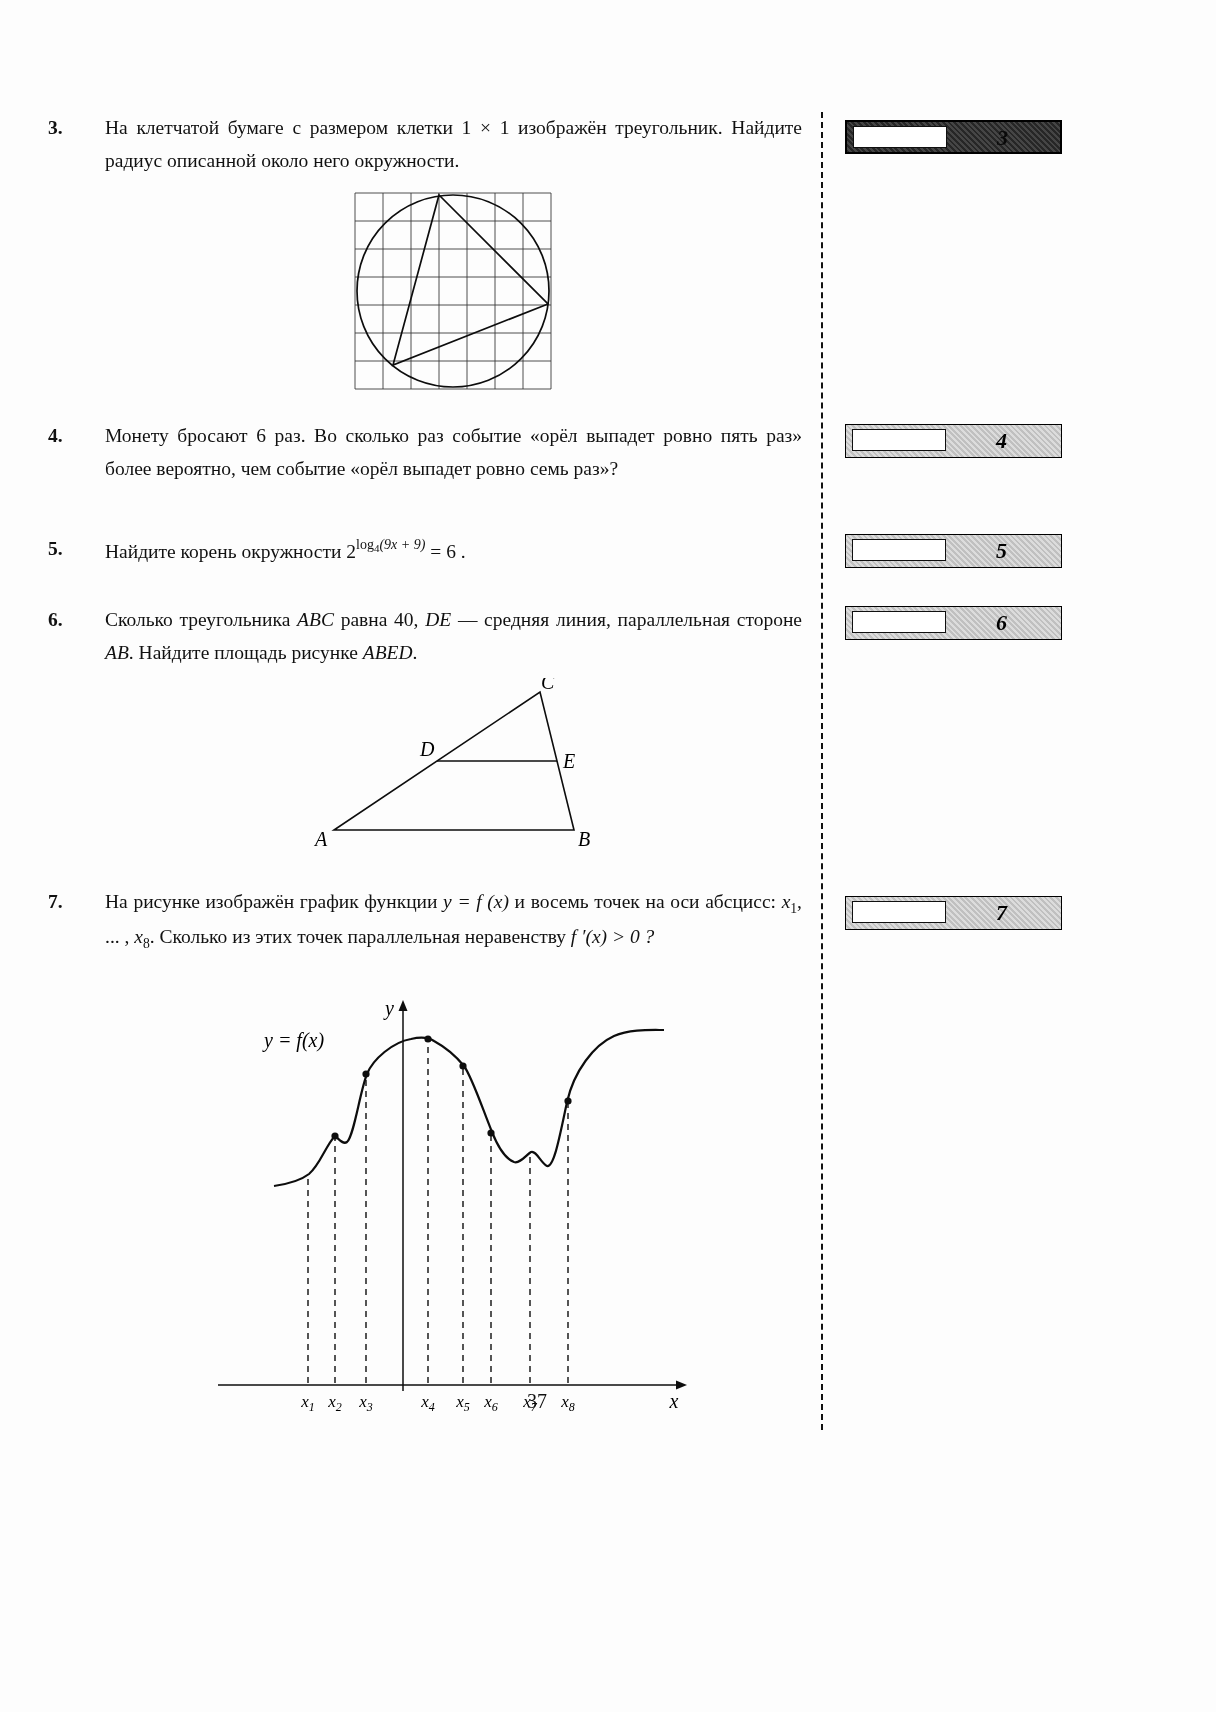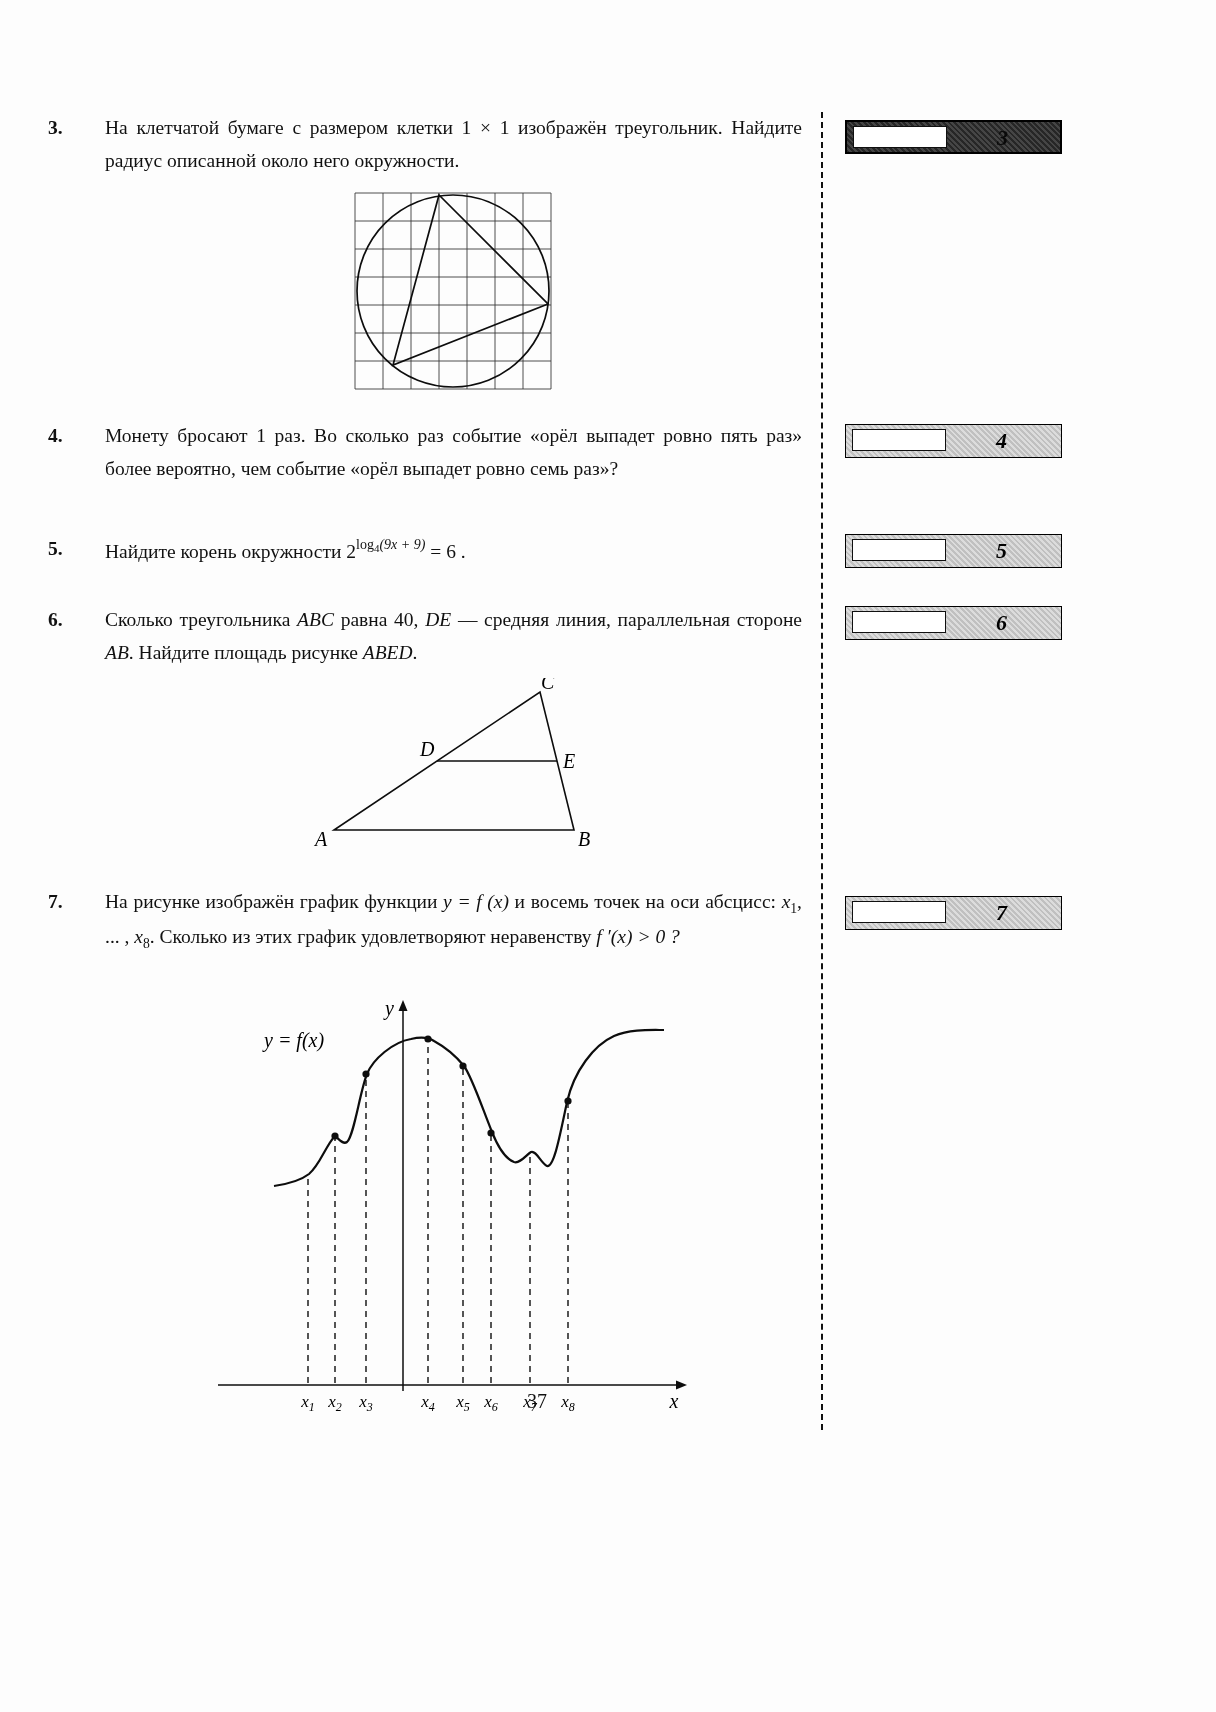--- a/index.html
+++ b/index.html
@@ -91,21 +91,21 @@
         <line x1="1" y1="141" x2="197" y2="141"></line>
       <line x1="1" y1="169" x2="197" y2="169"></line>
         <line x1="1" y1="197" x2="197" y2="197"></line>
     </g>
     <circle cx="99" cy="99" r="96" fill="none" stroke="#0d0d0d" stroke-width="1.7"></circle>
     <path d="M 85,3 L 194,112 L 39,173 Z" fill="none" stroke="#0d0d0d" stroke-width="1.7"></path>
   </svg>
 
   <div class="problem" style="top:420px">
     <div class="pnum">4.</div>
-    <div class="ptext">Монету бросают 1 раз. Во сколько раз событие «орёл выпадет ровно пять раз» более вероятно, чем событие «орёл выпадет ровно семь раз»?</div>
+    <div class="ptext">Монету бросают 6 раз. Во сколько раз событие «орёл выпадет ровно пять раз» более вероятно, чем событие «орёл выпадет ровно семь раз»?</div>
   </div>
 
   <div class="problem" style="top:533px">
     <div class="pnum">5.</div>
     <div class="ptext" style="text-align:left">
       <span>Найдите корень окружности</span>
       <span>
         <span>2</span><span class="math-sup"><span>log</span><span class="math-sub2">4</span><span class="it">(9x + 9)</span></span>
         <span>= 6 .</span>
       </span>
@@ -122,21 +122,21 @@
     <line x1="125" y1="83" x2="245" y2="83" stroke="#0d0d0d" stroke-width="1.6"></line>
     <text x="229" y="11" font-size="20" font-style="italic">C</text>
     <text x="108" y="78" font-size="20" font-style="italic">D</text>
     <text x="251" y="90" font-size="20" font-style="italic">E</text>
     <text x="3" y="168" font-size="20" font-style="italic">A</text>
     <text x="266" y="168" font-size="20" font-style="italic">B</text>
   </svg>
 
   <div class="problem" style="top:886px">
     <div class="pnum">7.</div>
-    <div class="ptext"><span>На рисунке изображён график функции </span><i>y = f (x)</i><span> и восемь точек на оси абсцисс: </span><i>x</i><sub>1</sub><span>, ... , </span><i>x</i><sub>8</sub><span>. Сколько из этих график удовлетворяют неравенству </span><i>f ′(x) &gt; 0 ?</i></div>
+    <div class="ptext"><span>На рисунке изображён график функции </span><i>y = f (x)</i><span> и восемь точек на оси абсцисс: </span><i>x</i><sub>1</sub><span>, ... , </span><i>x</i><sub>8</sub><span>. Сколько из этих точек параллельная неравенству </span><i>f ′(x) &gt; 0 ?</i></div>
   </div>
 
   <svg class="figure" style="left:208px; top:995px" width="490" height="430" viewBox="0 0 490 430">
 
     <line x1="195" y1="12" x2="195" y2="396" stroke="#0d0d0d" stroke-width="1.5"></line>
     <polygon points="195,5 190.5,16 199.5,16" fill="#0d0d0d"></polygon>
     <line x1="10" y1="390" x2="472" y2="390" stroke="#0d0d0d" stroke-width="1.5"></line>
     <polygon points="479,390 468,385.5 468,394.5" fill="#0d0d0d"></polygon>
     <text x="186" y="20" font-size="20" font-style="italic" text-anchor="end">y</text>
     <text x="466" y="413" font-size="20" font-style="italic" text-anchor="middle">x</text>

